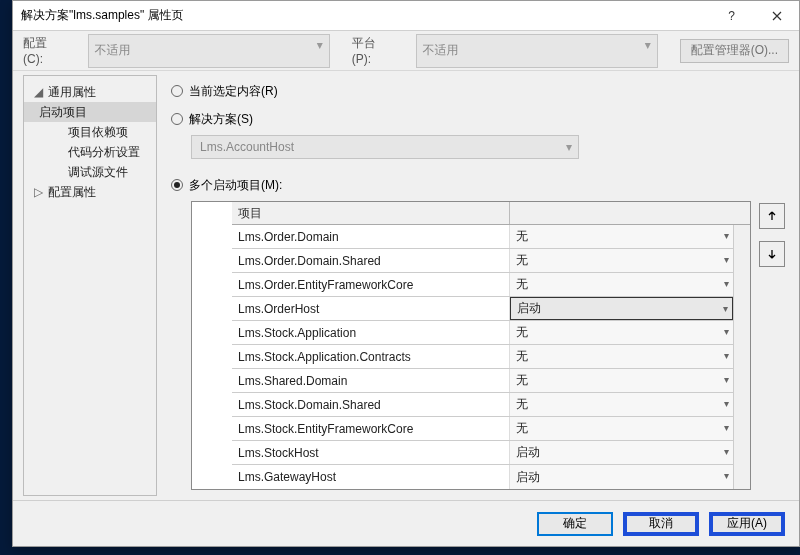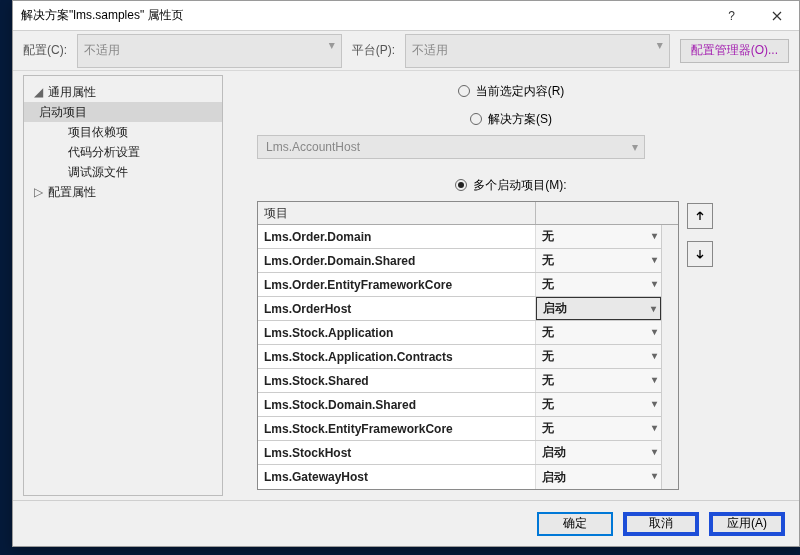--- a/index.html
+++ b/index.html
@@ -12,77 +12,77 @@
   }
 
   .titlebar {
     height:30px; background:#fff; border-bottom:1px solid #d0d0d0;
     display:flex; align-items:center; padding:0 0 0 8px;
   }
   .titlebar .title { flex:1; color:#000; }
   .titlebar .winbtn { width:45px; height:30px; display:flex; align-items:center; justify-content:center; color:#333; }
 
   .toolbar {
-    height:40px; display:flex; align-items:center; gap:10px;
+    height:40px; display:flex; align-items:center; gap:22px;
     padding:0 10px; border-bottom:1px solid #d8d8d8;
   }
   .toolbar .lbl { color:#555; }
   .toolbar .combo {
     height:34px; background:#e6e6e6; border:1px solid #c4c4c4;
     display:flex; align-items:center; padding:0 6px; color:#888; position:relative;
   }
   .toolbar .combo .chev { position:absolute; right:6px; top:3px; color:#999; }
   .toolbar .cfg { flex:1 1 250px; }
   .toolbar .plat { flex:1 1 250px; }
   .toolbar .btn {
     height:24px; background:#e6e6e6; border:1px solid #bcbcbc;
-    padding:0 10px; display:flex; align-items:center; color:#a21caf; white-space:nowrap;
+    padding:0 10px; display:flex; align-items:center; color:#737373; white-space:nowrap;
   }
 
   .main { position:absolute; top:70px; bottom:46px; left:0; right:0; display:flex; }
 
   .tree {
     width:200px; background:#f0f0f0; border:1px solid #bcbcbc; margin:4px 0 4px 10px;
     padding:6px 0; overflow:hidden;
   }
   .tree .node { display:flex; align-items:center; height:20px; padding-left:10px; color:#222; }
   .tree .node .tw { width:14px; color:#666; }
   .tree .node.sub { padding-left:44px; }
   .tree .node.sel { background:#d6d6d6;padding-left:15px; }
 
   .content { flex:1; padding:8px 14px 8px 14px; position:relative; }
-  .radio-row { display:flex; align-items:center; height:24px; margin-bottom:4px;justify-content:center; }
+  .radio-row { display:flex; align-items:center; height:24px; margin-bottom:4px; }
   .radio-row .radio { width:12px; height:12px; border:1px solid #666; border-radius:50%; margin-right:6px; display:flex; align-items:center; justify-content:center; }
   .radio-row .radio.checked::after { content:""; width:6px; height:6px; background:#222; border-radius:50%; }
 
   .single-combo {
     height:24px; background:#e6e6e6; border:1px solid #c4c4c4;
     display:flex; align-items:center; padding:0 8px; color:#888; margin:2px 0 14px 20px;
     width:388px; position:relative;
   }
   .single-combo .chev { position:absolute; right:6px; top:4px; color:#999; }
 
   .grid-wrap { display:flex; gap:8px; margin-left:20px; }
   .grid {
-    border:1px solid #8a8a8a; width:422px; background:#fff;
+    border:1px solid #8a8a8a; width:560px; background:#fff;padding-left:40px;
   }
   .grid .head { display:flex; background:#f0f0f0; border-bottom:1px solid #aaa; }
   .grid .head .th { height:22px; display:flex; align-items:center; padding:0 6px; color:#333; }
   .grid .head .th.c1 { width:278px; border-right:1px solid #bbb; }
   .grid .head .th.c2 { flex:1; }
   .grid .row { display:flex; border-bottom:1px solid #ccc; height:24px; }
   .grid .row:last-child { border-bottom:none; }
   .grid .cell { display:flex; align-items:center; padding:0 6px; color:#222; }
   .grid .cell.c1 { width:278px; border-right:1px solid #ddd; }
   .grid .cell.c2 { flex:1; position:relative; background:#f7f7f7; padding-right:18px;}
   .grid .cell.c2 .chev { position:absolute; right:4px; top:5px; color:#666; font-size:10px; }
   .grid .row.sel .cell.c2 { background:#e8e8e8; border:1px solid #333; }
   .grid .scroll { width:17px; background:#f0f0f0; border-left:1px solid #ccc; }
   .grid .body-wrap { display:flex; }
-  .grid .body { flex:1;font-weight:bold; }
+  .grid .body { flex:1; }
 
   .arrowbtns { display:flex; flex-direction:column; gap:12px; padding-top:2px; }
   .sqbtn {
     width:26px; height:26px; border:1px solid #888; background:#efefef;
     display:flex; align-items:center; justify-content:center; color:#333;
   }
 
   .footer {
     position:absolute; bottom:0; left:0; right:0; height:46px;
     border-top:1px solid #cfcfcf; display:flex; align-items:center; justify-content:flex-end;
@@ -220,21 +220,21 @@
                   </div>
                 </div>
                 <div class="row">
                   <div class="cell c1">Lms.Stock.Application.Contracts</div>
                   <div class="cell c2">
                     <span>无</span>
                     <span class="chev">▾</span>
                   </div>
                 </div>
                 <div class="row">
-                  <div class="cell c1">Lms.Stock.Shared</div>
+                  <div class="cell c1">Lms.Shared.Domain</div>
                   <div class="cell c2">
                     <span>无</span>
                     <span class="chev">▾</span>
                   </div>
                 </div>
                 <div class="row">
                   <div class="cell c1">Lms.Stock.Domain.Shared</div>
                   <div class="cell c2">
                     <span>无</span>
                     <span class="chev">▾</span>

